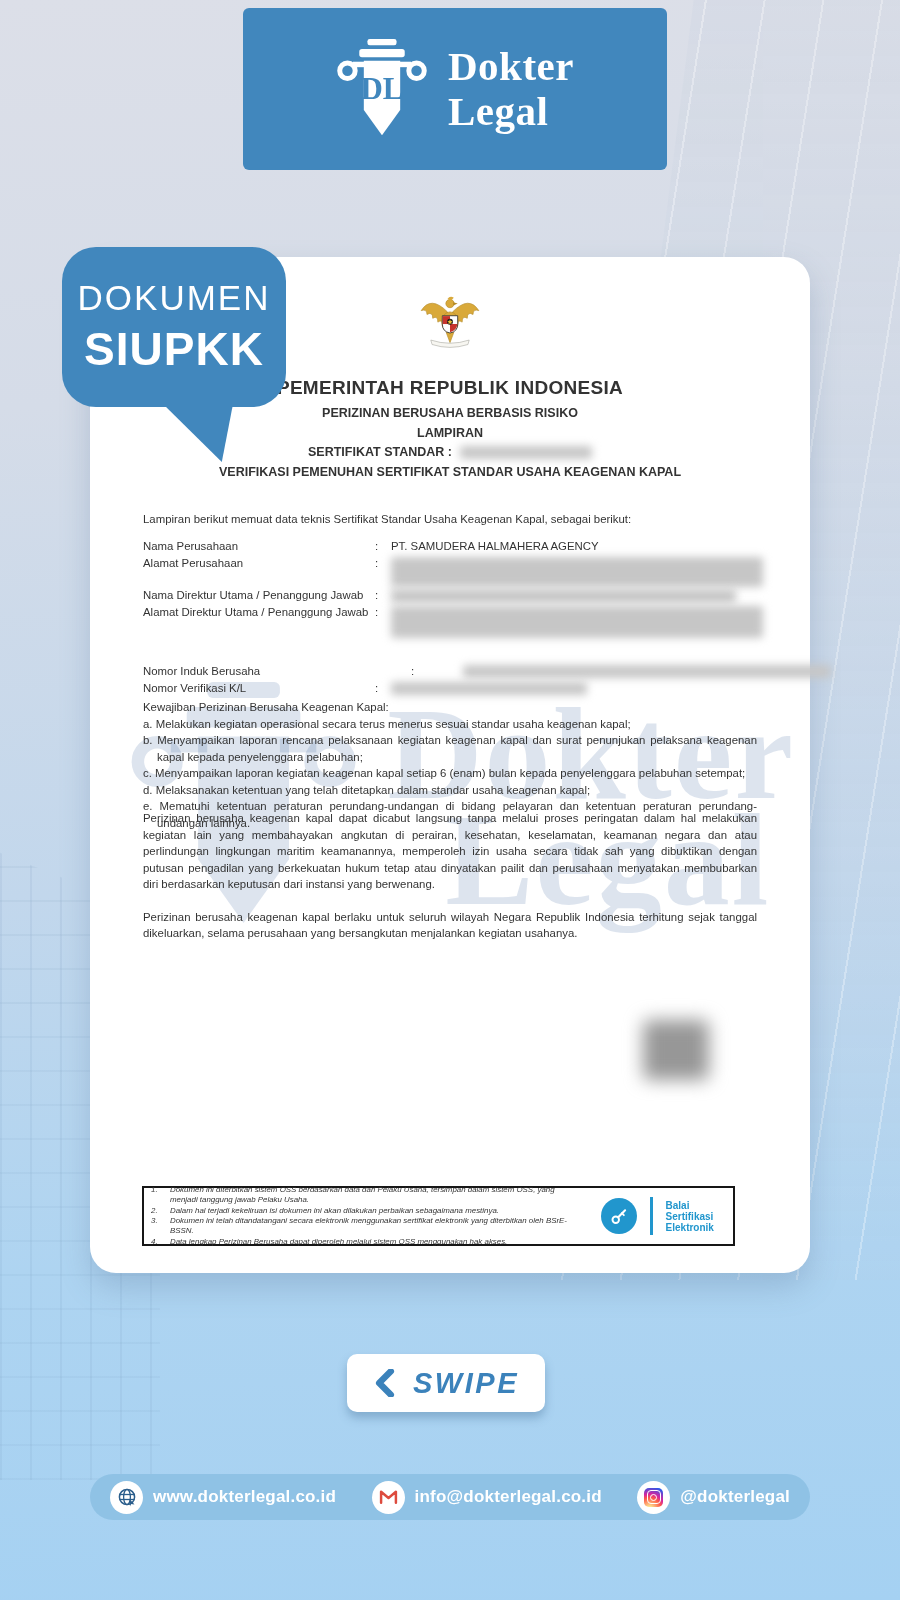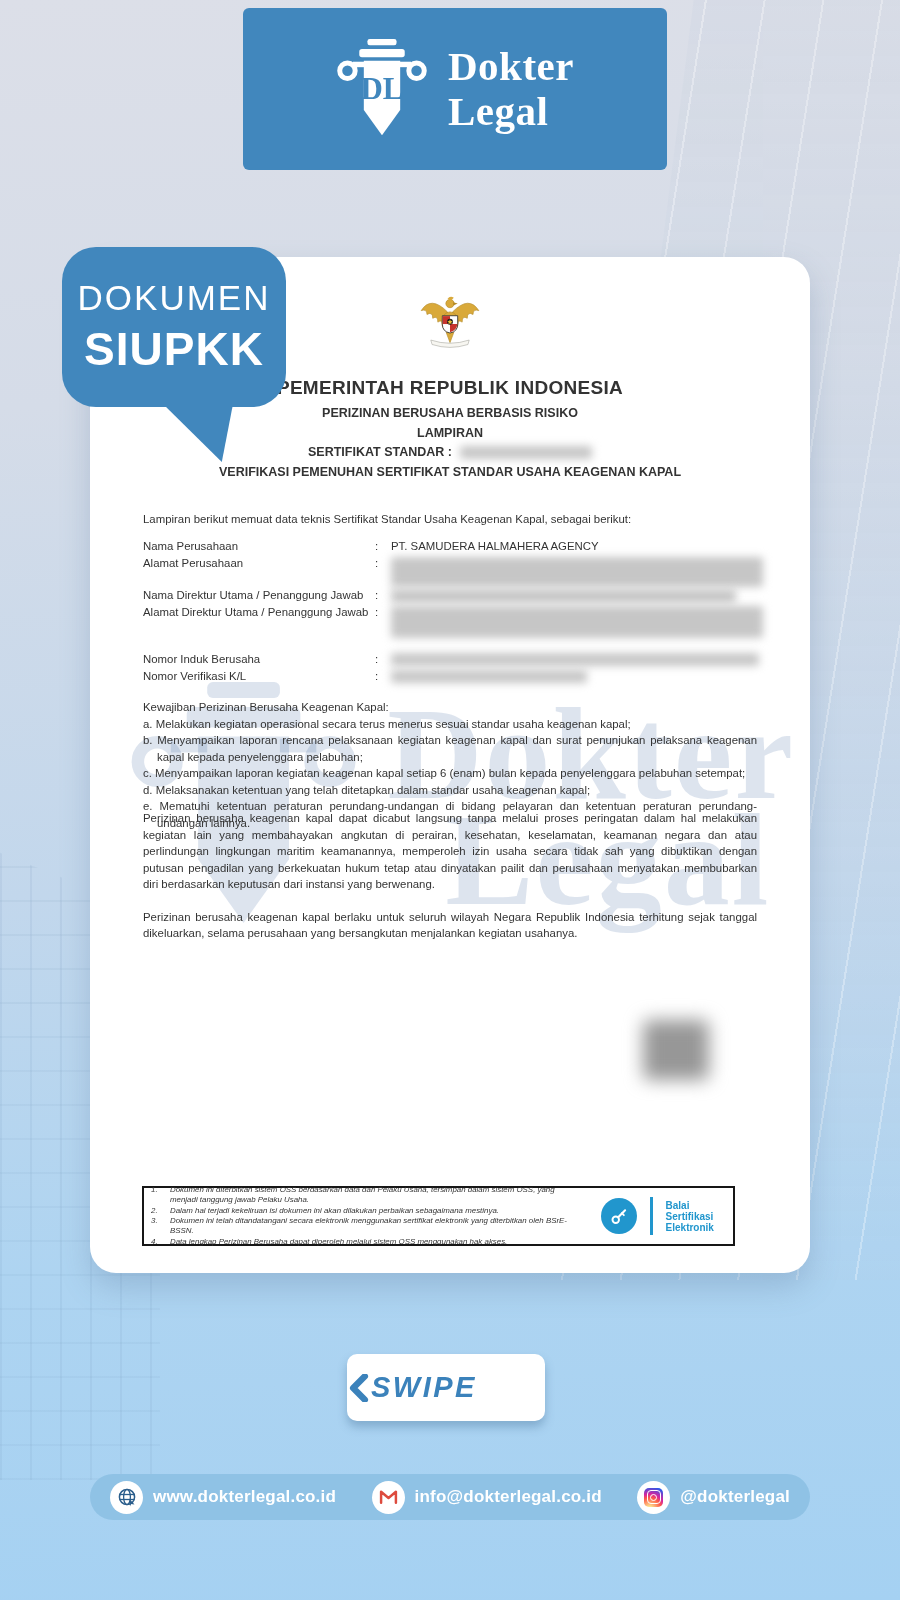--- a/index.html
+++ b/index.html
@@ -108,24 +108,24 @@
     display:flex; align-items:center; gap:12px;
     color:rgba(45, 85, 148, 0.16); pointer-events:none;
   }
   .wm-text {
     font-family:"Liberation Serif", serif; font-weight:bold;
     font-size:132px; line-height:106px; letter-spacing:2px;
   }
   .wm-line2 { display:block; margin-left:58px; }
   
   .swipe-btn {
-    position:absolute; left:347px; top:1354px; width:198px; height:67px; z-index:2;
+    position:absolute; left:347px; top:1354px; width:198px; height:58px; z-index:2;
     background:#fff; border-radius:10px; border:none; cursor:pointer;
     box-shadow:0 6px 10px rgba(58,100,140,.35);
-    display:flex; align-items:center; justify-content:flex-start; 
+    display:flex; align-items:center; justify-content:center; gap:16px;
   }
   .swipe-label {
     color:var(--swipe-blue, #3b82bb); font-size:29px; font-weight:bold;
     font-style:italic; letter-spacing:2.5px;
   }
   
   .contact-bar {
     position:absolute; left:90px; top:1474px; width:720px; height:46px; z-index:2;
     background:var(--bar-blue, #8fc2e5); border-radius:25px;
     display:flex; align-items:center; justify-content:space-between; padding:0 20px;
@@ -245,21 +245,21 @@
         <span class="fcolon">:</span>
         <span class="fvalue"><span></span><span class="redact" style="width: 345px; height: 14px;"></span></span>
       </div>
 
       <div class="frow" style="margin-top: 0px;">
         <span class="flabel">Alamat Direktur Utama / Penanggung Jawab</span>
         <span class="fcolon">:</span>
         <span class="fvalue"><span></span><span class="redact" style="width: 372px; height: 32px;"></span></span>
       </div>
 
-      <div class="frow" style="margin-top: 13px;">
+      <div class="frow" style="margin-top: 25px; gap: 36px;">
         <span class="flabel">Nomor Induk Berusaha</span>
         <span class="fcolon">:</span>
         <span class="fvalue"><span></span><span class="redact" style="width: 368px; height: 13px;"></span></span>
       </div>
 
       <div class="frow" style="margin-top: 0px;">
         <span class="flabel">Nomor Verifikasi K/L</span>
         <span class="fcolon">:</span>
         <span class="fvalue"><span></span><span class="redact" style="width: 196px; height: 13px;"></span></span>
       </div>

